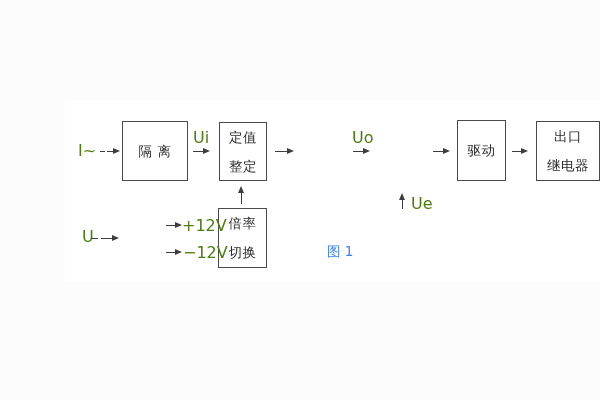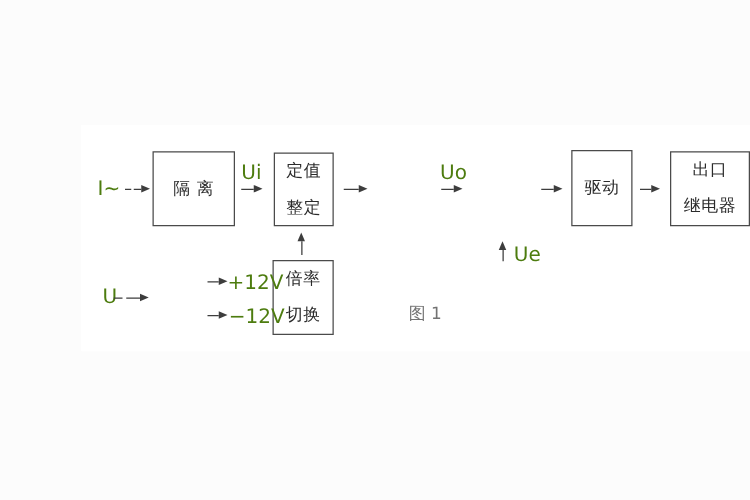--- a/index.html
+++ b/index.html
@@ -77,21 +77,21 @@
     position: absolute;
     top: -7px;
     left: -3.5px;
     width: 0; height: 0;
     border-bottom: 7px solid #3d3d3d;
     border-left: 3.5px solid transparent;
     border-right: 3.5px solid transparent;
   }
   .caption {
     position: absolute;
-    color: #737373;
+    color: #3b82f6;
     font-size: 13.5px;
     line-height: 14px;
     white-space: nowrap;
   }
 </style>
 </head>
 <body>
 
 <div class="stage">
   <div class="canvas"></div>

